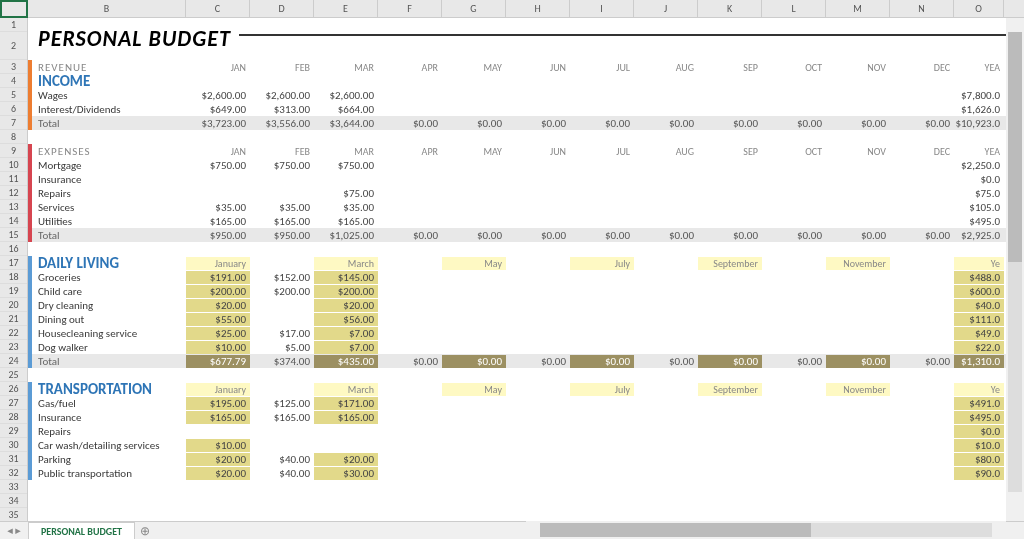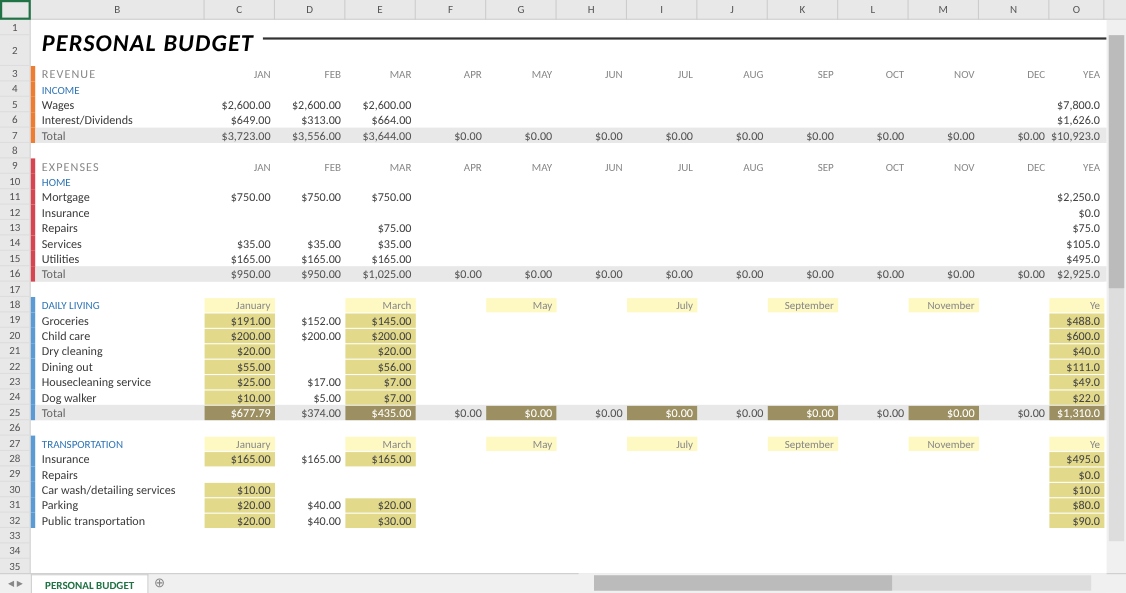--- a/index.html
+++ b/index.html
@@ -15,21 +15,21 @@
 .rh.tall{height:28px;line-height:28px}
 .sheet{position:relative;width:978px;height:503px;background:#fff}
 .row{display:flex;height:14px;align-items:center}
 .row.tall{height:28px}
 .bar{width:4px;height:100%;flex-shrink:0}
 .bar.orange{background:#ed7d31}
 .bar.red{background:#d64550}
 .bar.blue{background:#5b9bd5}
 .rowlabel{width:154px;padding-left:6px;color:#3a3a3a}
 .rowlabel.sect{color:#888;font-size:11px;letter-spacing:1px}
-.rowlabel.cat{color:#2e75b6;font-weight:normal;font-size:10px}
+.rowlabel.cat{color:#2e75b6;font-weight:bold;font-size:15px}
 .rowlabel.total{color:#666;background:#e8e8e8}
 .cell{width:64px;text-align:right;padding-right:4px;color:#3a3a3a}
 .cell.year{width:50px}
 .cell.mh{color:#888;font-size:10px}
 .cell.mh2{color:#888;font-size:10px;background:#fef9c3}
 .cell.val{color:#444}
 .cell.alt{background:#e2d98a}
 .cell.total{background:#e8e8e8;color:#555}
 .cell.totalA{background:#9c9062;color:#fff}
 .row.totalrow{background:#e8e8e8}
@@ -205,24 +205,20 @@
         <div class="cell mh">JUL</div>
         <div class="cell mh">AUG</div>
         <div class="cell mh">SEP</div>
         <div class="cell mh">OCT</div>
         <div class="cell mh">NOV</div>
         <div class="cell mh">DEC</div>
         <div class="cell mh year">YEA</div>
   </div>
   <div class="row">
         <div class="bar red"></div>
-        <div class="rowlabel cat">HOME</div>
-      </div>
-  <div class="row">
-        <div class="bar red"></div>
         <div class="rowlabel">Mortgage</div>
         <div class="cell val">$750.00</div>
         <div class="cell val">$750.00</div>
         <div class="cell val">$750.00</div>
         <div class="cell val"></div>
         <div class="cell val"></div>
         <div class="cell val"></div>
         <div class="cell val"></div>
         <div class="cell val"></div>
         <div class="cell val"></div>
@@ -468,20 +464,37 @@
         <div class="cell mh2">May</div>
         <div class="cell mh"></div>
         <div class="cell mh2">July</div>
         <div class="cell mh"></div>
         <div class="cell mh2">September</div>
         <div class="cell mh"></div>
         <div class="cell mh2">November</div>
         <div class="cell mh"></div>
         <div class="cell mh2 year">Ye</div>
   </div>
+  <div class="row">
+        <div class="bar blue"></div>
+        <div class="rowlabel">Gas/fuel</div>
+        <div class="cell val alt">$195.00</div>
+        <div class="cell val">$125.00</div>
+        <div class="cell val alt">$171.00</div>
+        <div class="cell val"></div>
+        <div class="cell val alt"></div>
+        <div class="cell val"></div>
+        <div class="cell val alt"></div>
+        <div class="cell val"></div>
+        <div class="cell val alt"></div>
+        <div class="cell val"></div>
+        <div class="cell val alt"></div>
+        <div class="cell val"></div>
+        <div class="cell val alt year">$491.0</div>
+      </div>
       <div class="row">
         <div class="bar blue"></div>
         <div class="rowlabel">Insurance</div>
         <div class="cell val alt">$165.00</div>
         <div class="cell val">$165.00</div>
         <div class="cell val alt">$165.00</div>
         <div class="cell val"></div>
         <div class="cell val alt"></div>
         <div class="cell val"></div>
         <div class="cell val alt"></div>

